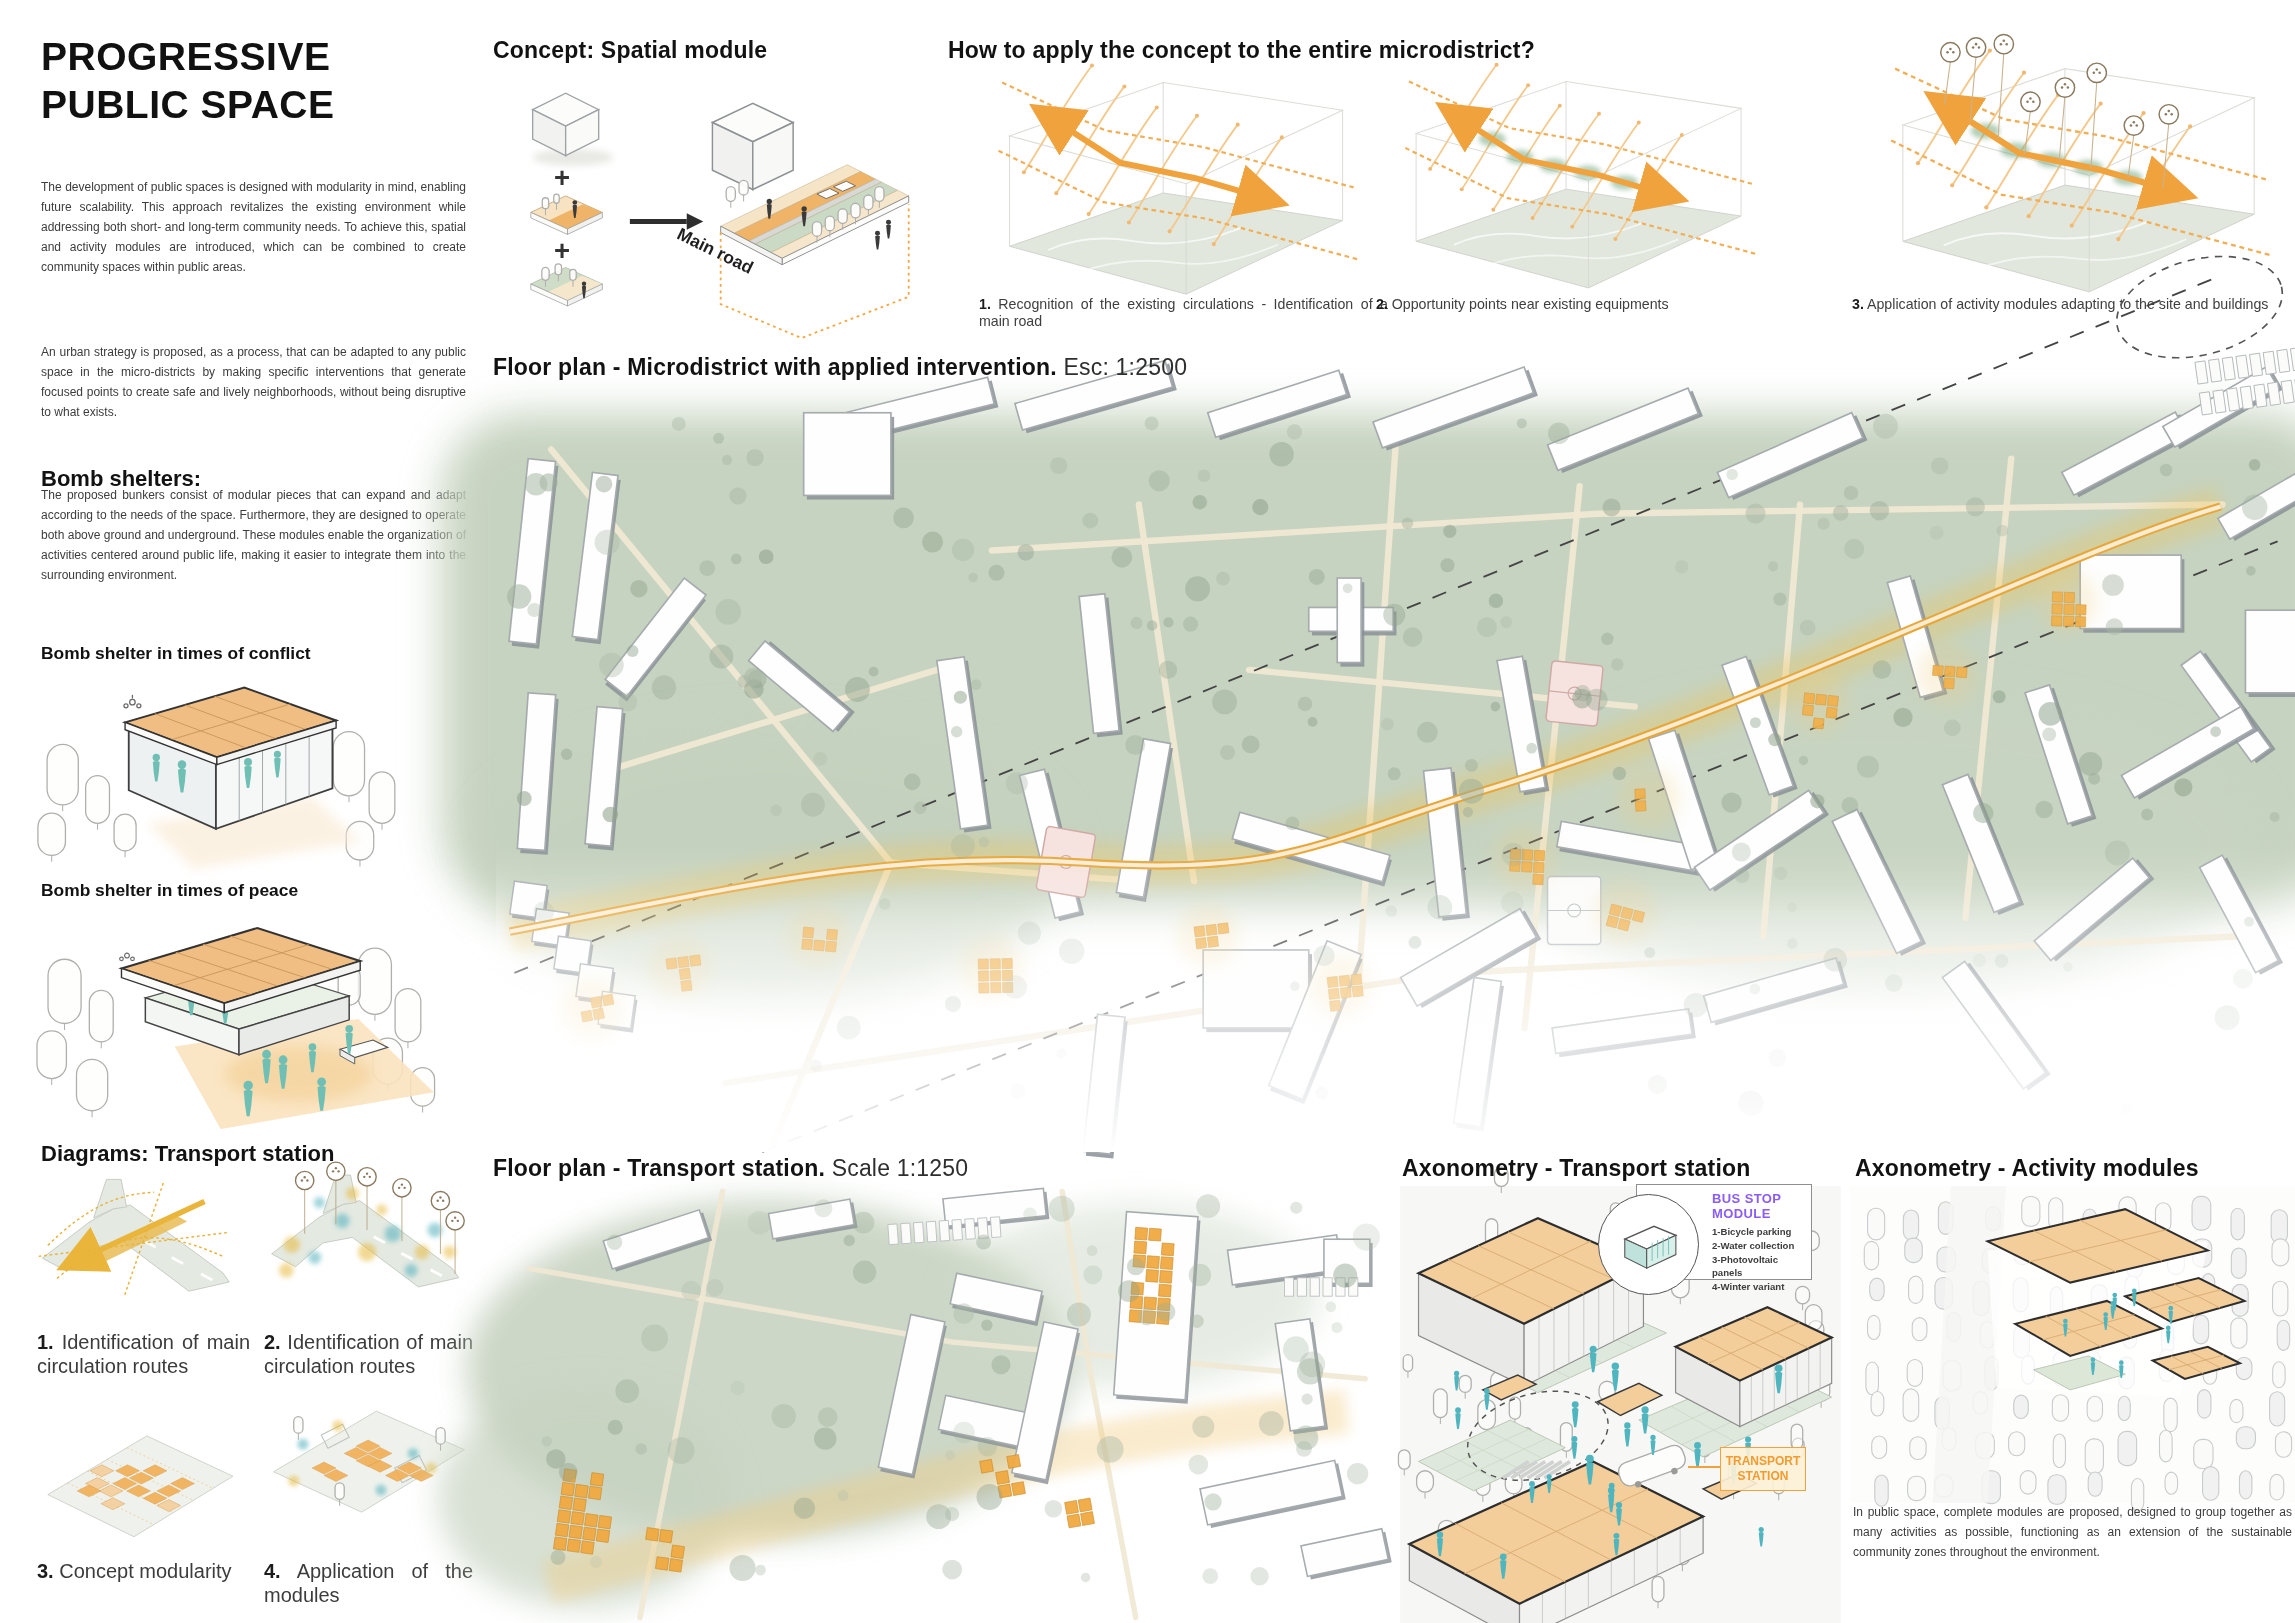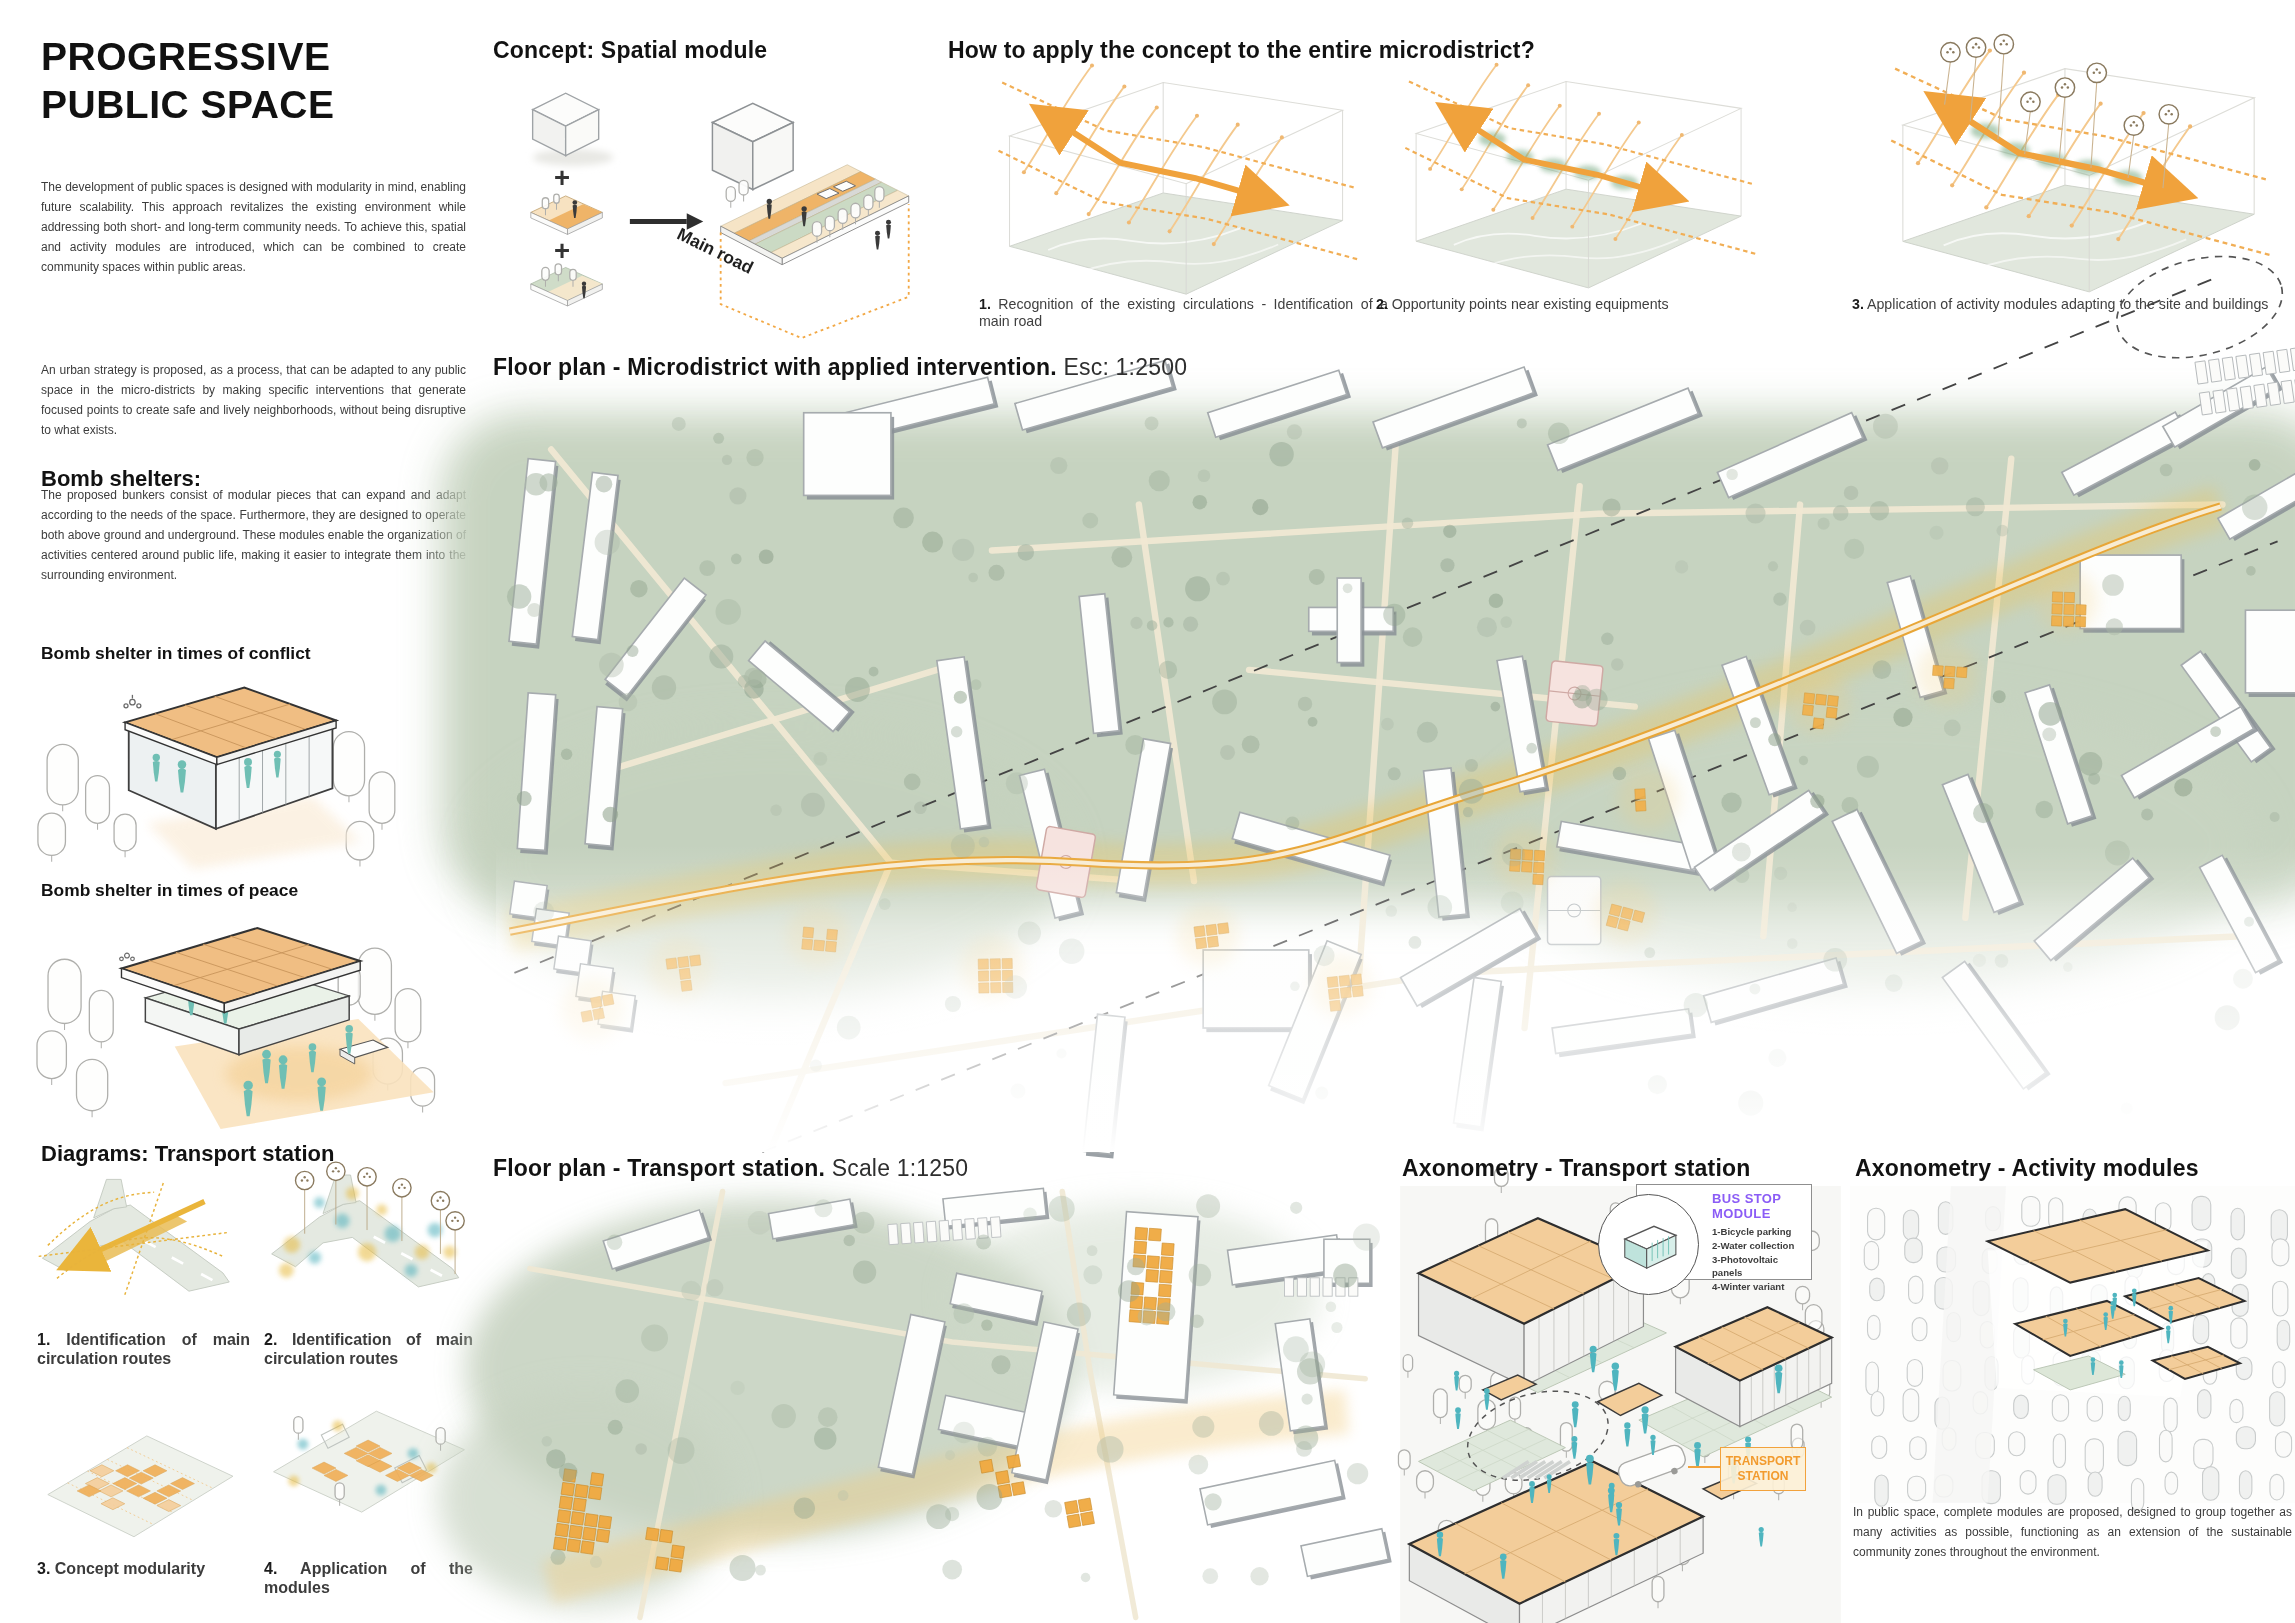--- a/index.html
+++ b/index.html
@@ -5,42 +5,42 @@
   html,body{margin:0;padding:0;}
   body{width:2296px;height:1624px;position:relative;background:#ffffff;overflow:hidden;
        font-family:"Liberation Sans",sans-serif;color:#222;}
   .abs{position:absolute;}
   .title{font-size:39px;line-height:48px;font-weight:800;letter-spacing:0.5px;color:#111;}
   .sech{font-size:23px;font-weight:800;color:#121212;letter-spacing:0.2px;z-index:6;}
   .sech .reg{font-weight:400;color:#2e2e2e;}
   .subh{font-size:22px;font-weight:800;color:#121212;}
   .minih{font-size:17.4px;font-weight:800;color:#121212;}
   .body-text{font-size:12px;line-height:20px;color:#3c3c3c;text-align:justify;}
-  .cap{font-size:16px;line-height:19px;color:#3c3c3c;text-align:justify;font-weight:bold;}
+  .cap{font-size:20px;line-height:24px;color:#3c3c3c;text-align:justify;}
   .cap b,.acap b{color:#1c1c1c;}
   .acap{font-size:14.2px;line-height:17.4px;color:#3f3f3f;text-align:justify;}
   svg{display:block;overflow:visible;}
   .panel-note{background:#fff;border:1.4px solid #8f8f8f;z-index:8;}
   .busstop-title{font-size:13px;line-height:14.7px;font-weight:800;color:#8b5cf6;letter-spacing:0.4px;}
   .busstop-items{font-size:9.6px;line-height:13.8px;color:#3d3d3d;font-weight:600;}
   .ts-label{border:1.8px solid #F2A23C;background:rgba(252,240,214,.92);color:#F29B2E;
             font-weight:800;font-size:12px;line-height:14.7px;text-align:center;
             display:flex;align-items:center;justify-content:center;z-index:8;}
   .inset-circle{border-radius:50%;background:#fff;border:1.8px solid #555;z-index:9;
                 display:flex;align-items:center;justify-content:center;}
 </style>
 </head>
 <body>
 
 <div class="abs title" style="left:41px;top:33px;width:395px;">
   <div>PROGRESSIVE</div>
   <div>PUBLIC SPACE</div>
 </div>
 <p class="abs body-text" style="left:41px;top:177px;width:425px;margin:0;">The development of public spaces is designed with modularity in mind, enabling future scalability. This approach revitalizes the existing environment while addressing both short- and long-term community needs. To achieve this, spatial and activity modules are introduced, which can be combined to create community spaces within public areas.</p>
-<p class="abs body-text" style="left:41px;top:360px;width:425px;margin:0;">An urban strategy is proposed, as a process, that can be adapted to any public space in the micro-districts by making specific interventions that generate focused points to create safe and lively neighborhoods, without being disruptive to what exists.</p>
+<p class="abs body-text" style="left:41px;top:342px;width:425px;margin:0;">An urban strategy is proposed, as a process, that can be adapted to any public space in the micro-districts by making specific interventions that generate focused points to create safe and lively neighborhoods, without being disruptive to what exists.</p>
 <div class="abs subh" style="left:41px;top:466px;">Bomb shelters:</div>
 <p class="abs body-text" style="left:41px;top:485px;width:425px;margin:0;">The proposed bunkers consist of modular pieces that can expand and adapt according to the needs of the space. Furthermore, they are designed to operate both above ground and underground. These modules enable the organization of activities centered around public life, making it easier to integrate them into the surrounding environment.</p>
 <div class="abs minih" style="left:41px;top:643px;">Bomb shelter in times of conflict</div>
 <svg id="shelter-conflict" class="abs" style="left:37px;top:667px;" width="367" height="208" viewBox="0 0 400 226">
     <defs>
       <filter id="scb" x="-60%" y="-60%" width="220%" height="220%">
         <feGaussianBlur stdDeviation="6"></feGaussianBlur>
       </filter>
     </defs>
     <rect x="11" y="84" width="34" height="66" rx="17" fill="#FDFDFC" fill-opacity="0.75" stroke="#AFAFAC" stroke-width="1.4"></rect>

